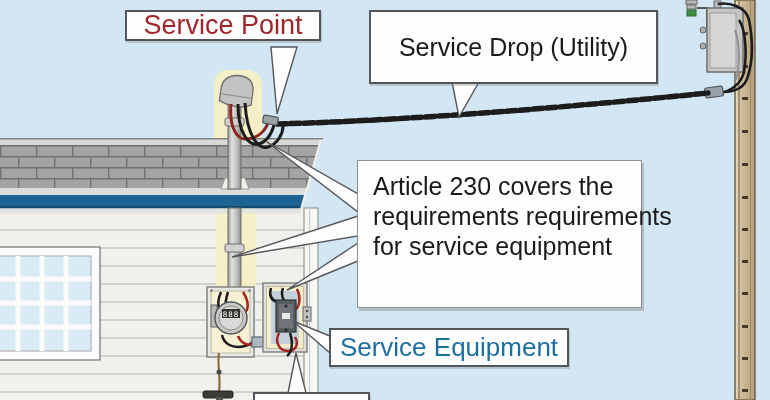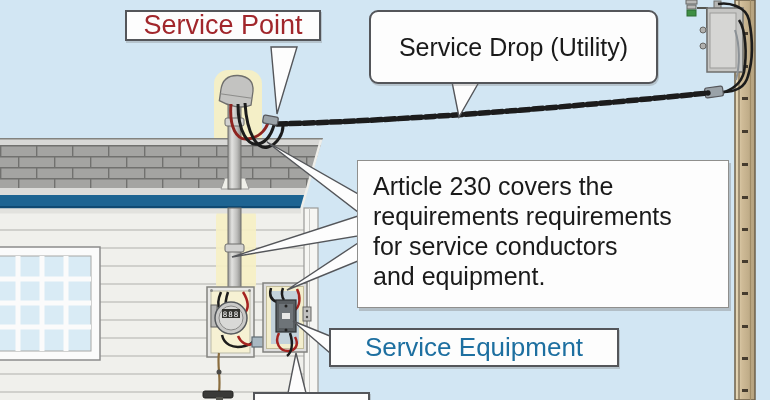--- a/index.html
+++ b/index.html
@@ -8,31 +8,31 @@
     background:#d2e6f3;font-family:"Liberation Sans",sans-serif;
   }
   #scene{position:absolute;left:0;top:0;z-index:1;}
   .callout{
     position:absolute;box-sizing:border-box;background:#fdfdfd;
     border:2px solid #54565a;display:flex;align-items:center;justify-content:center;
     text-align:center;z-index:5;box-shadow:1px 2px 0 rgba(120,120,120,.30);
   }
   .sp-box{left:125px;top:10px;width:196px;height:31px;}
   .sp-box .lbl{color:#a1262b;font-size:27px;white-space:nowrap;}
-  .sd-box{left:369px;top:10px;width:289px;height:74px;flex-direction:row;line-height:31px;border-radius:9px;}
+  .sd-box{left:369px;top:10px;width:289px;height:74px;flex-direction:row;line-height:31px;}
   .sd-box .ln{color:#1a1a1a;font-size:25px;white-space:nowrap;}
   .sd-box .it{font-style:italic;}
   .a230-box{
-    left:357px;top:160px;width:372px;height:148px;
+    left:357px;top:160px;width:285px;height:148px;
     border:1.5px solid #8f8f8d;box-shadow:2px 3px 0 rgba(130,130,130,.40);
     align-items:flex-start;justify-content:flex-start;text-align:left;
     padding:10px 0 0 15px;
   }
   .a230-box .para{color:#1a1a1a;font-size:25px;line-height:30px;white-space:nowrap;}
-  .se-box{left:329px;top:328px;width:290px;height:39px;}
+  .se-box{left:329px;top:328px;width:240px;height:39px;}
   .se-box .lbl{color:#1d6fa0;font-size:26px;white-space:nowrap;}
   .bottom-box{left:253px;top:392px;width:117px;height:16px;}
 </style>
 </head>
 <body>
 
 <div id="stage">
 
 <svg id="scene" width="770" height="400" viewBox="0 0 770 400">
   <defs>
@@ -231,22 +231,21 @@
   </div>
 
   <div class="callout sd-box">
     <span class="ln">Service Drop (Utility)</span>
   </div>
 
   <div class="callout a230-box">
     <div class="para">
       <div>Article 230 covers the</div>
       <div>requirements requirements</div>
-      <div>for service conductors</div>
-      <div>and equipment.</div>
+      <div>for service equipment</div>
     </div>
   </div>
 
   <div class="callout se-box">
     <span class="lbl">Service Equipment</span>
   </div>
 
   <div class="callout bottom-box"></div>
 
 </div>

